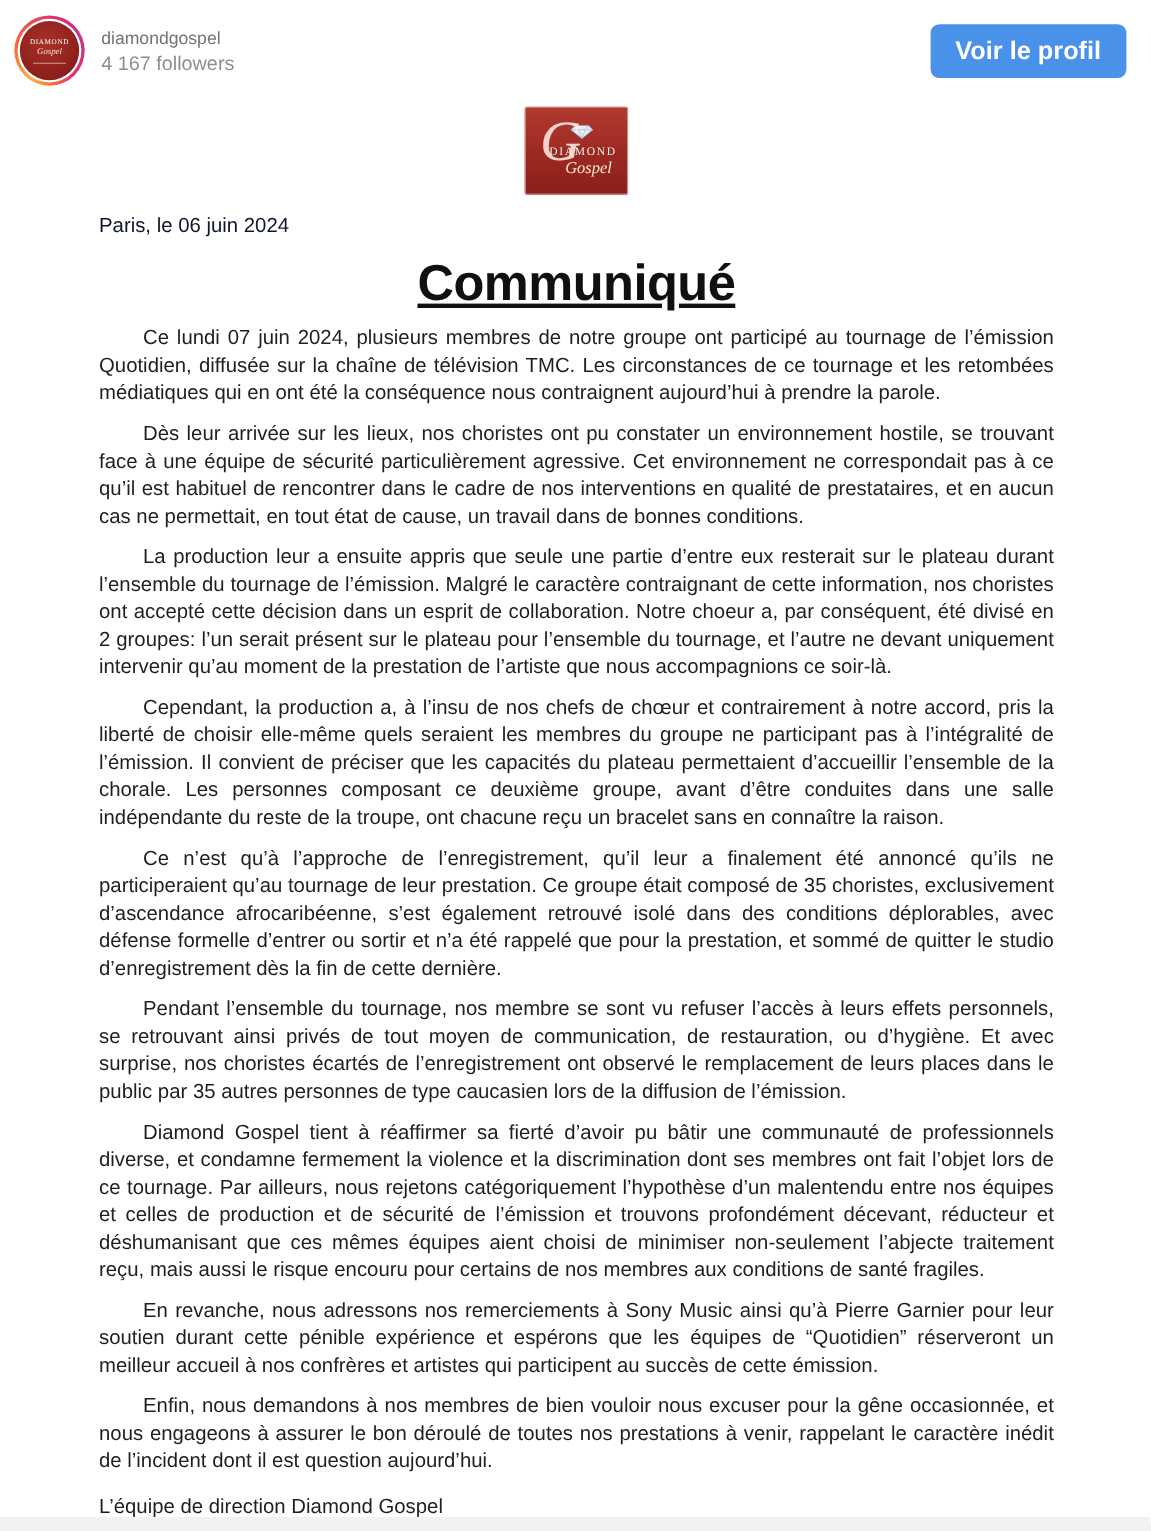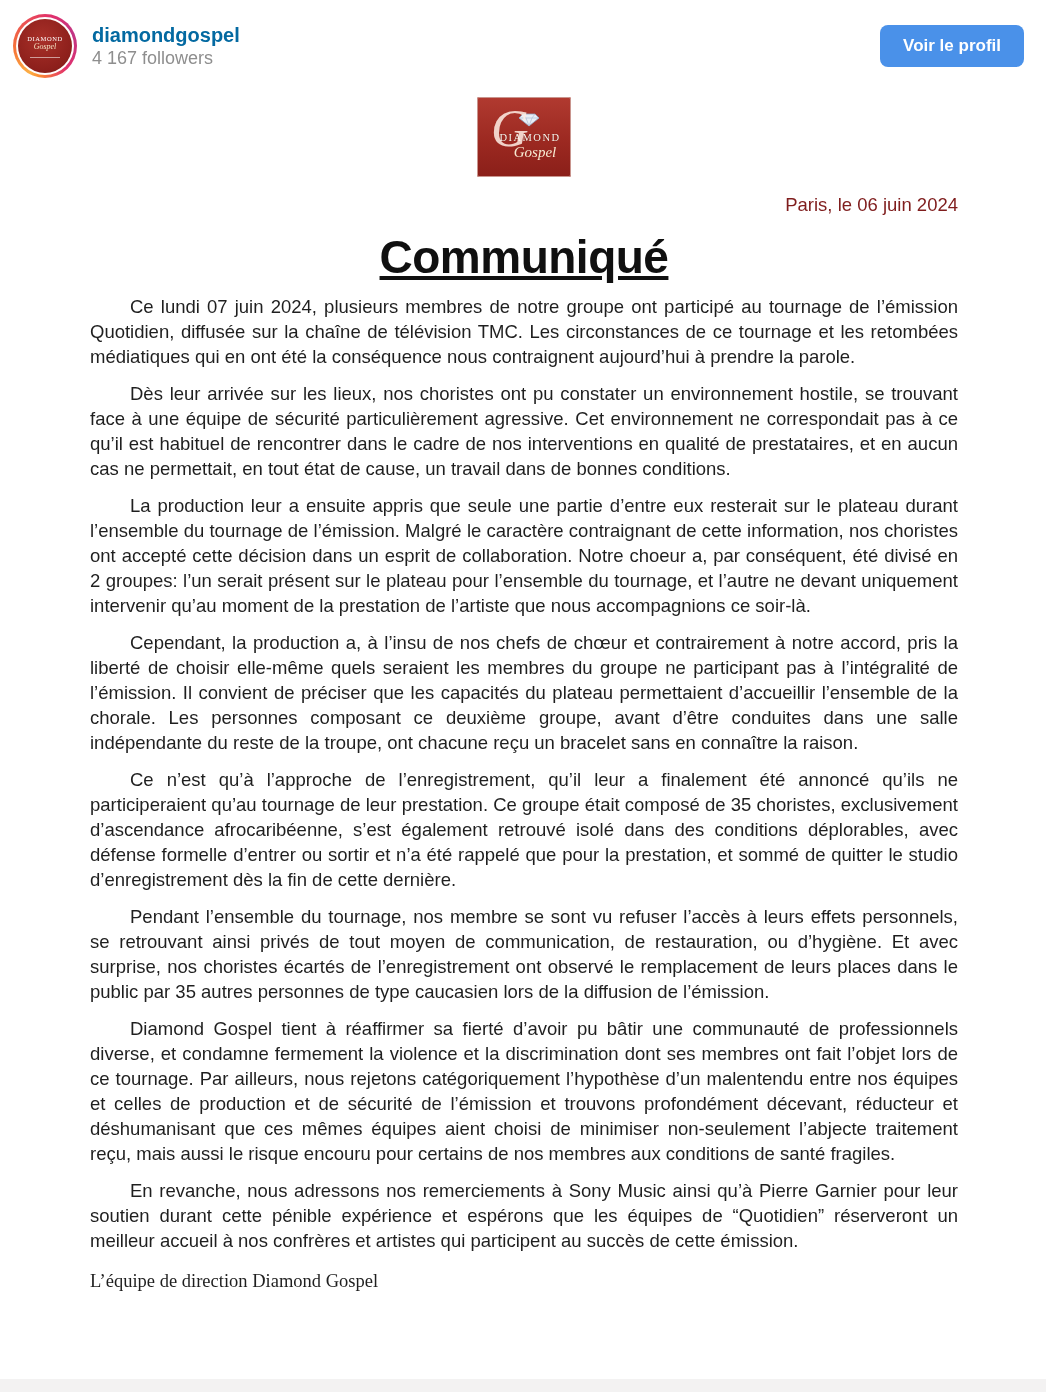--- a/index.html
+++ b/index.html
@@ -21,25 +21,25 @@
   .avatar-core{
     width:100%;height:100%;border-radius:50%;
     background:radial-gradient(circle at 45% 38%,#a93029 0%,#8c1f1b 70%,#6f1512 100%);
     display:flex;flex-direction:column;align-items:center;justify-content:center;
     color:#fff;overflow:hidden;
   }
   .avatar-core .av-brand{font-family:"Liberation Serif",serif;font-size:6.5px;letter-spacing:.6px;line-height:7px;}
   .avatar-core .av-script{font-family:"Liberation Serif",serif;font-style:italic;font-size:8px;line-height:9px;color:#f3e2c2;}
   .avatar-core .av-rule{width:30px;border-top:.5px solid rgba(255,255,255,.55);margin-top:6px;}
   .header-info{margin-left:15px;}
-  .username{font-size:20px;font-weight:700;color:#0369a1;line-height:21px;cursor:pointer;}
+  .username{font-size:16px;font-weight:400;color:#737373;line-height:21px;cursor:pointer;}
   .followers{font-size:18px;color:#8e8e8e;line-height:20px;margin-top:2px;}
   .profile-btn{
     margin-left:auto;margin-right:8px;border:none;cursor:pointer;
-    background:#4a91e9;color:#fff;font-weight:700;font-size:17px;
+    background:#4a91e9;color:#fff;font-weight:700;font-size:23px;
     font-family:"Liberation Sans",sans-serif;
     padding:11px 23px;border-radius:8px;
   }
   
   .doc{padding:6px 88px 0 90px;color:#1e1e1e;}
   .logo{
     width:94px;height:80px;margin:2px auto 0 auto;border-radius:2px;
     background:linear-gradient(180deg,#b13a30 0%,#9c2921 55%,#8a1f19 100%);
     display:flex;flex-direction:column;align-items:center;justify-content:center;
     position:relative;color:#fff;box-shadow:0 0 0 1px #c9958e inset;
@@ -52,31 +52,31 @@
   .logo .diamond{margin-bottom:1px;margin-left:10px;}
   .logo .brand-top{
     font-family:"Liberation Serif",serif;font-size:10.5px;letter-spacing:1.5px;
     margin-left:12px;color:#fdf6ee;text-shadow:0 0 1px rgba(0,0,0,.4);
   }
   .logo .brand-script{
     font-family:"Liberation Serif",serif;font-style:italic;font-size:15px;
     margin-left:22px;margin-top:1px;color:#f7ead2;
   }
   .dateline{
-    text-align:right;font-size:18.5px;color:#7f1d1d;margin-top:17px;line-height:22px;
+    font-size:18.5px;color:#0f172a;margin-top:17px;line-height:22px;
   }
   .title{
     text-align:center;font-size:46px;font-weight:700;color:#101010;
     letter-spacing:-.5px;margin:15px 0 11px 0;line-height:52px;text-decoration:underline;
   }
   .bodytext p{
     font-size:18.5px;line-height:25px;margin:0 0 12px 0;
     text-align:justify;text-indent:40px;color:#1f1f1f;
   }
-  .signature{font-size:18.5px;line-height:25px;margin-top:16px;color:#1f1f1f;font-family:Liberation Serif, serif;}
+  .signature{font-size:18.5px;line-height:25px;margin-top:16px;color:#1f1f1f;}
   .footer-strip{
     position:absolute;left:0;right:0;bottom:0;height:13px;background:#f3f2f2;
   }
 </style>
 </head>
 <body>
 
 <div class="header">
   <div class="avatar-ring">
     <div class="avatar-gap">
@@ -115,18 +115,19 @@
 
   <div class="bodytext">
     <p>Ce lundi 07 juin 2024, plusieurs membres de notre groupe ont participé au tournage de l’émission Quotidien, diffusée sur la chaîne de télévision TMC. Les circonstances de ce tournage et les retombées médiatiques qui en ont été la conséquence nous contraignent aujourd’hui à prendre la parole.</p>
     <p>Dès leur arrivée sur les lieux, nos choristes ont pu constater un environnement hostile, se trouvant face à une équipe de sécurité particulièrement agressive. Cet environnement ne correspondait pas à ce qu’il est habituel de rencontrer dans le cadre de nos interventions en qualité de prestataires, et en aucun cas ne permettait, en tout état de cause, un travail dans de bonnes conditions.</p>
     <p>La production leur a ensuite appris que seule une partie d’entre eux resterait sur le plateau durant l’ensemble du tournage de l’émission. Malgré le caractère contraignant de cette information, nos choristes ont accepté cette décision dans un esprit de collaboration. Notre choeur a, par conséquent, été divisé en 2 groupes:  l’un serait présent sur le plateau pour l’ensemble du tournage, et l’autre ne devant uniquement intervenir qu’au moment de la prestation de l’artiste que nous accompagnions ce soir-là.</p>
     <p>Cependant, la production a, à l’insu de nos chefs de chœur et contrairement à notre accord, pris la liberté de choisir elle-même quels seraient les membres du groupe ne participant pas à l’intégralité de l’émission. Il convient de préciser que les capacités du plateau permettaient d’accueillir l’ensemble de la chorale. Les personnes composant ce deuxième groupe, avant d’être conduites dans une salle indépendante du reste de la troupe, ont chacune reçu un bracelet sans en connaître la raison.</p>
     <p>Ce n’est qu’à l’approche de l’enregistrement, qu’il leur a finalement été annoncé qu’ils ne participeraient qu’au tournage de leur prestation. Ce groupe était composé de 35 choristes, exclusivement d’ascendance afrocaribéenne, s’est également retrouvé isolé dans des conditions déplorables, avec défense formelle d’entrer ou sortir et n’a été rappelé que pour la prestation, et sommé de quitter le studio d’enregistrement dès la fin de cette dernière.</p>
     <p>Pendant l’ensemble du tournage, nos membre se sont vu refuser l’accès à leurs effets personnels, se retrouvant ainsi privés de tout moyen de communication, de restauration, ou d’hygiène. Et avec surprise, nos choristes écartés de l’enregistrement ont observé le remplacement de leurs places dans le public par 35 autres personnes de type caucasien lors de la diffusion de l’émission.</p>
     <p>Diamond Gospel tient à réaffirmer sa fierté d’avoir pu bâtir une communauté de professionnels diverse, et condamne fermement la violence et la discrimination dont ses membres ont fait l’objet lors de ce tournage. Par ailleurs, nous rejetons catégoriquement l’hypothèse d’un malentendu entre nos équipes et celles de production et de sécurité de l’émission et trouvons profondément décevant, réducteur et déshumanisant que ces mêmes équipes aient choisi de minimiser non-seulement l’abjecte traitement reçu, mais aussi le risque encouru pour certains de nos membres aux conditions de santé fragiles.</p>
     <p>En revanche, nous adressons nos remerciements à Sony Music ainsi qu’à Pierre Garnier pour leur soutien durant cette pénible expérience et espérons que les équipes de “Quotidien” réserveront un meilleur accueil à nos confrères et artistes qui participent au succès de cette émission.</p>
+    <p>Enfin, nous demandons à nos membres de bien vouloir nous excuser pour la gêne occasionnée, et nous engageons à assurer le bon déroulé de toutes nos prestations à venir, rappelant le caractère inédit de l’incident dont il est question aujourd’hui.</p>
   </div>
 
   <div class="signature">L’équipe de direction Diamond Gospel</div>
 </div>
 
 <div class="footer-strip"></div>
 
 </body></html>

